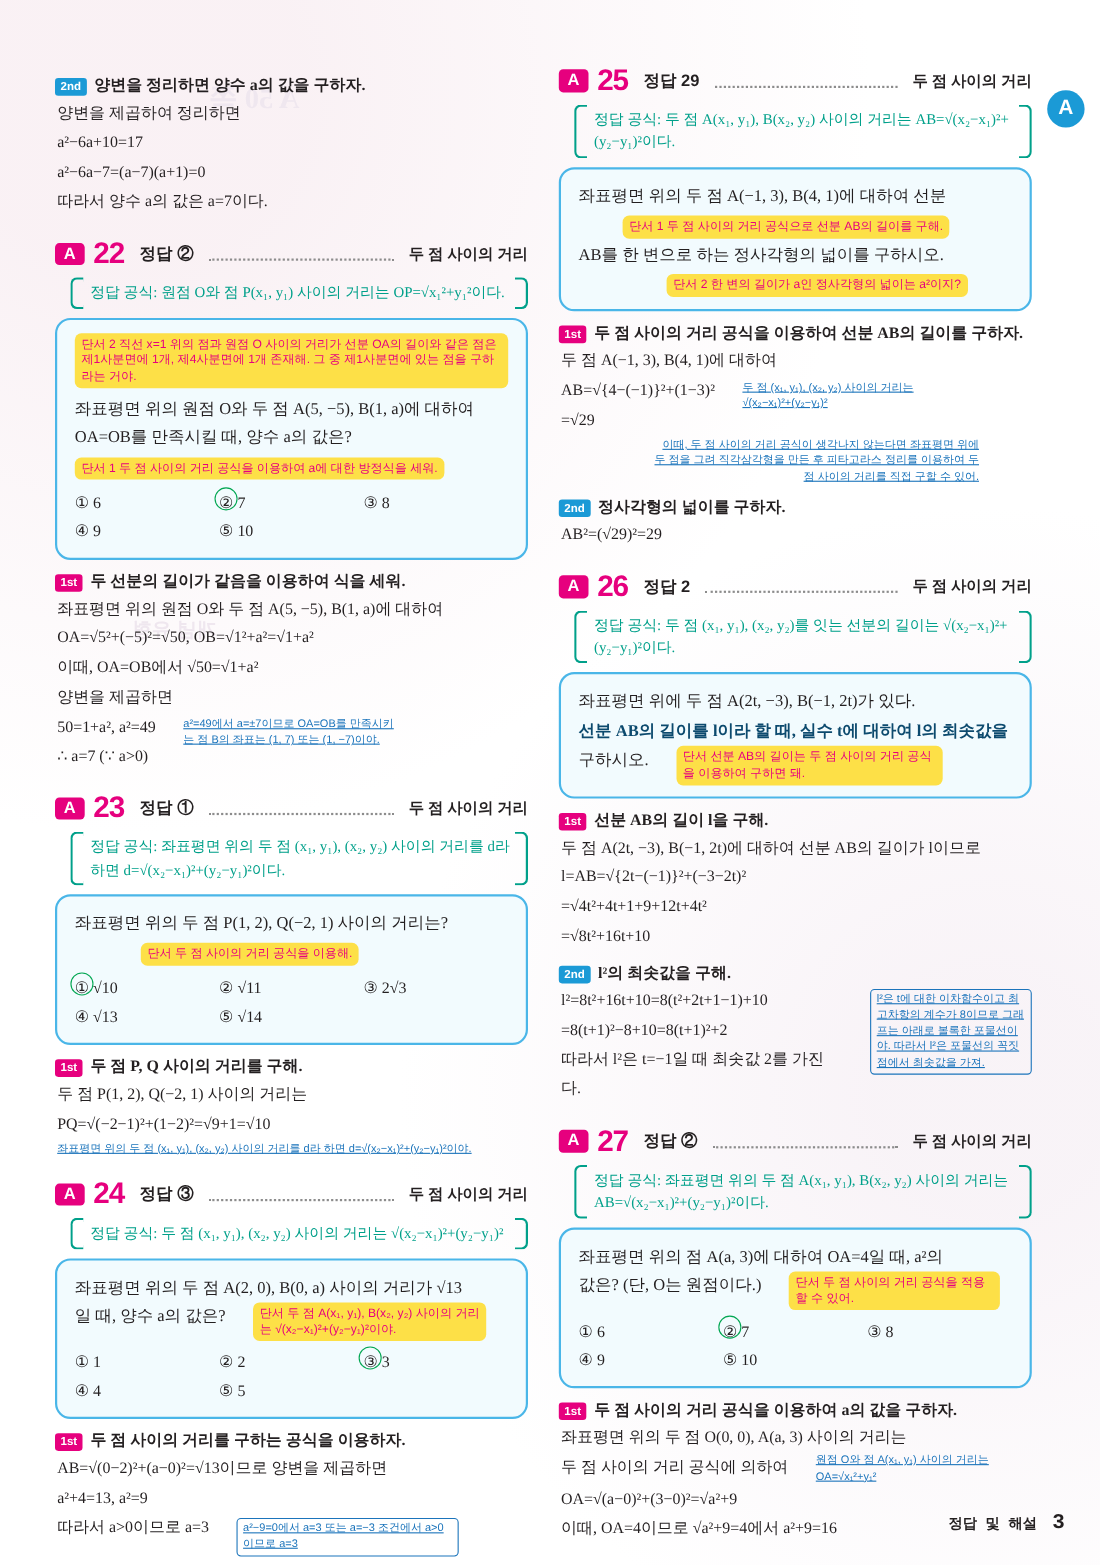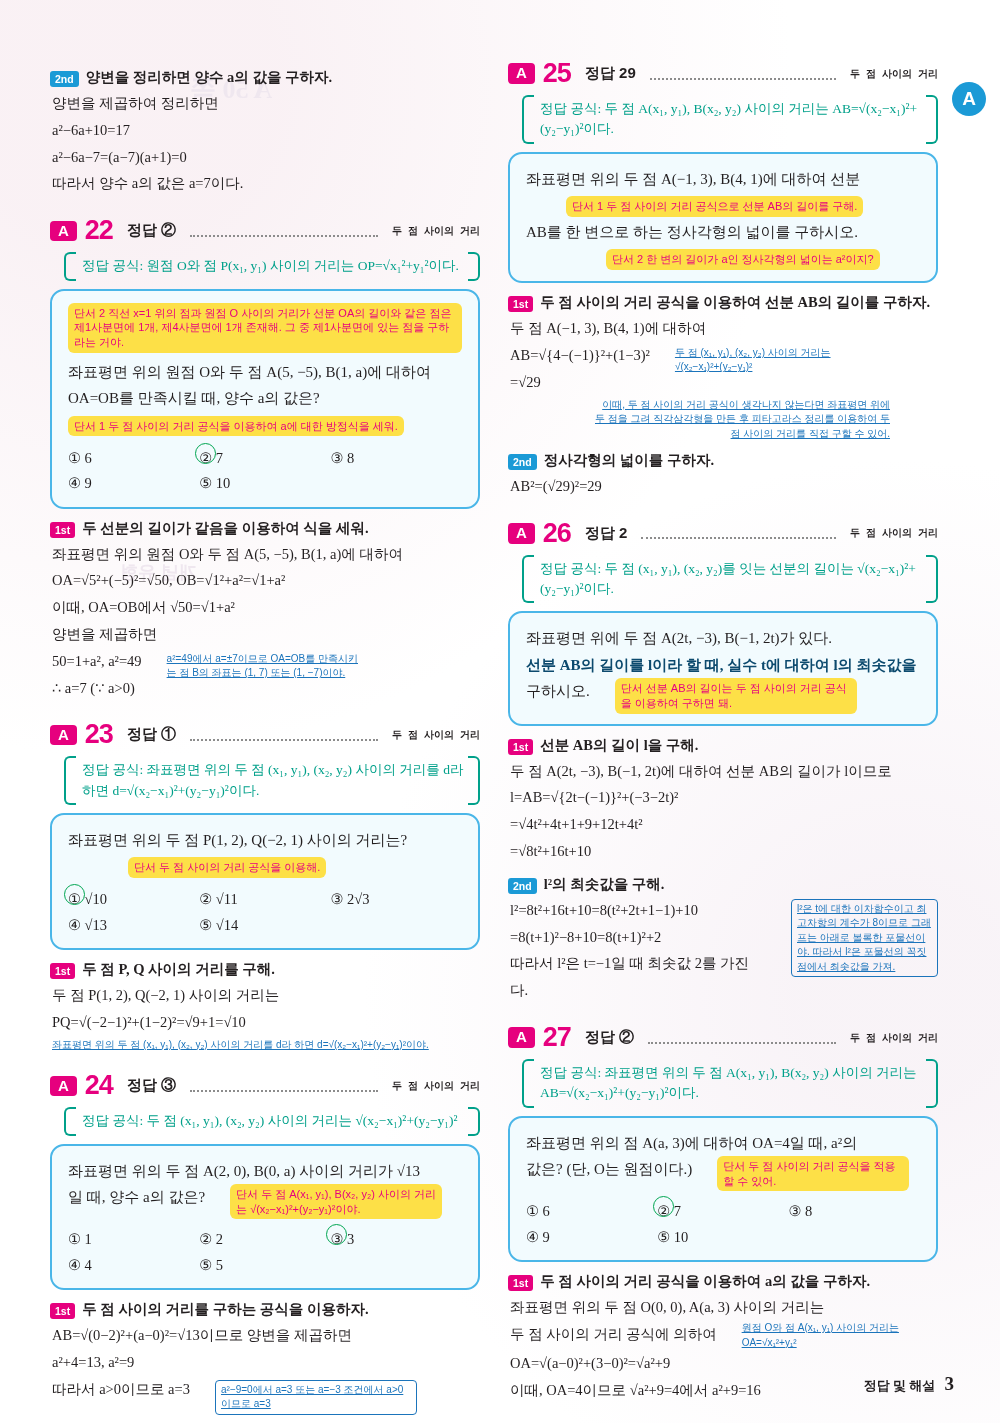--- a/index.html
+++ b/index.html
@@ -38,21 +38,21 @@
 
   
   .qhead{display:flex;align-items:center;gap:8px;margin:18px 0 6px 0;}
   .abadge{
     background:#e6007e;color:#fff;font-family:"Liberation Sans",sans-serif;
     font-weight:bold;font-size:15px;padding:2px 8px;border-radius:4px;line-height:1.1;
   }
   .qnum{font-size:27px;color:#e6007e;font-weight:bold;font-family:"Liberation Sans",sans-serif;letter-spacing:-1px;}
   .ans{font-size:15px;font-weight:bold;font-family:"Liberation Sans",sans-serif;color:#231f20;margin-left:6px;}
   .dots{flex:1;border-bottom:2px dotted #8c8c8c;margin:0 6px;height:10px;}
-  .topic{font-size:10px;font-weight:bold;font-family:Liberation Mono, monospace;color:#231f20;white-space:nowrap;}
+  .topic{font-size:14px;font-weight:bold;font-family:Liberation Serif, serif;color:#231f20;white-space:nowrap;}
 
   
   .formula{
     position:relative;margin:4px 0 8px 14px;padding:4px 16px 4px 18px;
     font-size:13.5px;line-height:1.5;color:#00a08a;
   }
   .formula:before,.formula:after{
     content:"";position:absolute;top:0;bottom:0;width:10px;
     border:2px solid #00a08a;
   }
@@ -96,22 +96,22 @@
   .note{
     font-size:10px;line-height:1.45;color:#1b74bb;
     font-family:"Liberation Sans",sans-serif;
     text-decoration:underline;
   }
   .rowflex{display:flex;gap:25px;align-items:flex-start;}
 
   .bluebar{border:1.4px solid #1b74bb;border-radius:4px;padding:2px 5px;}
 
   .footer{
-    position:absolute;right:46px;bottom:28px;font-size:13px;font-weight:bold;
-    font-family:Liberation Serif, serif;
+    position:absolute;right:32px;bottom:28px;font-size:13px;font-weight:bold;
+    font-family:Liberation Mono, monospace;
   }
   .footer .pg{font-size:19px;color:#231f20;margin-left:6px;}
 </style>
 </head>
 <body>
 
 <div class="page">
 
   <div class="ghost" style="left:190px;top:72px;transform:scaleX(-1);">A 50 쪽</div>
   <div class="ghost" style="left:120px;top:560px;font-size:18px;transform:scaleX(-1);">개념 유형</div>

